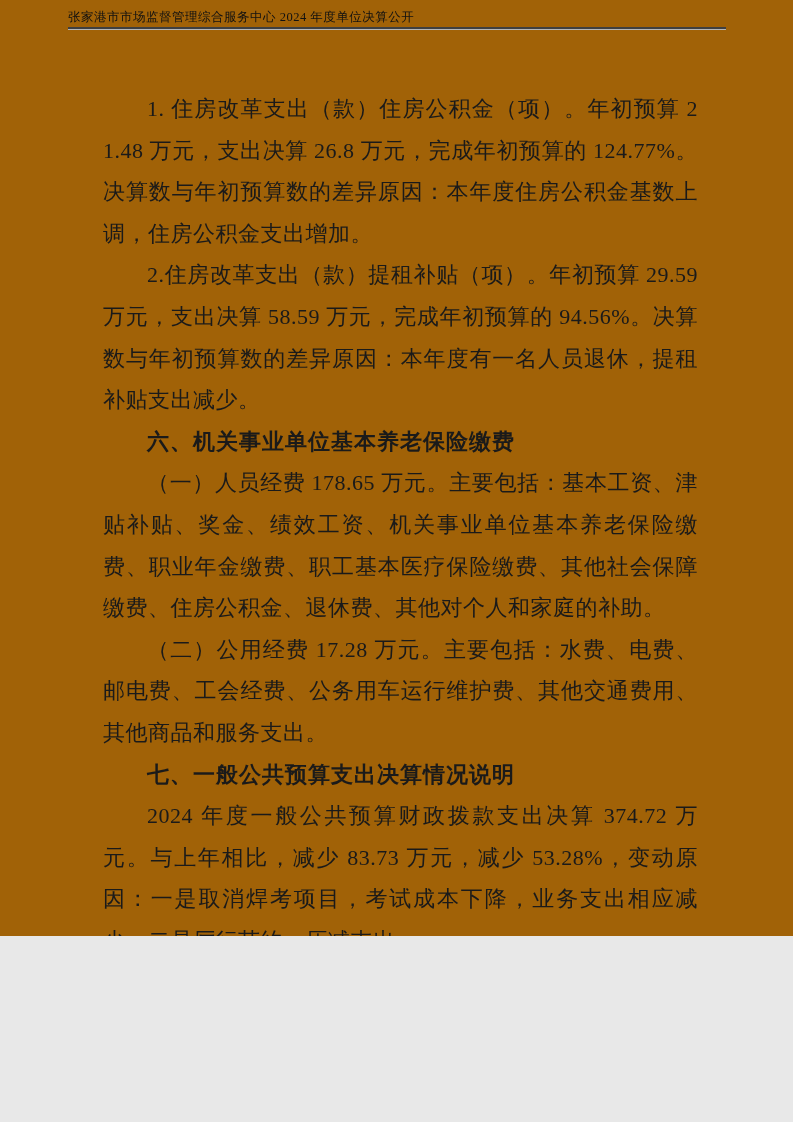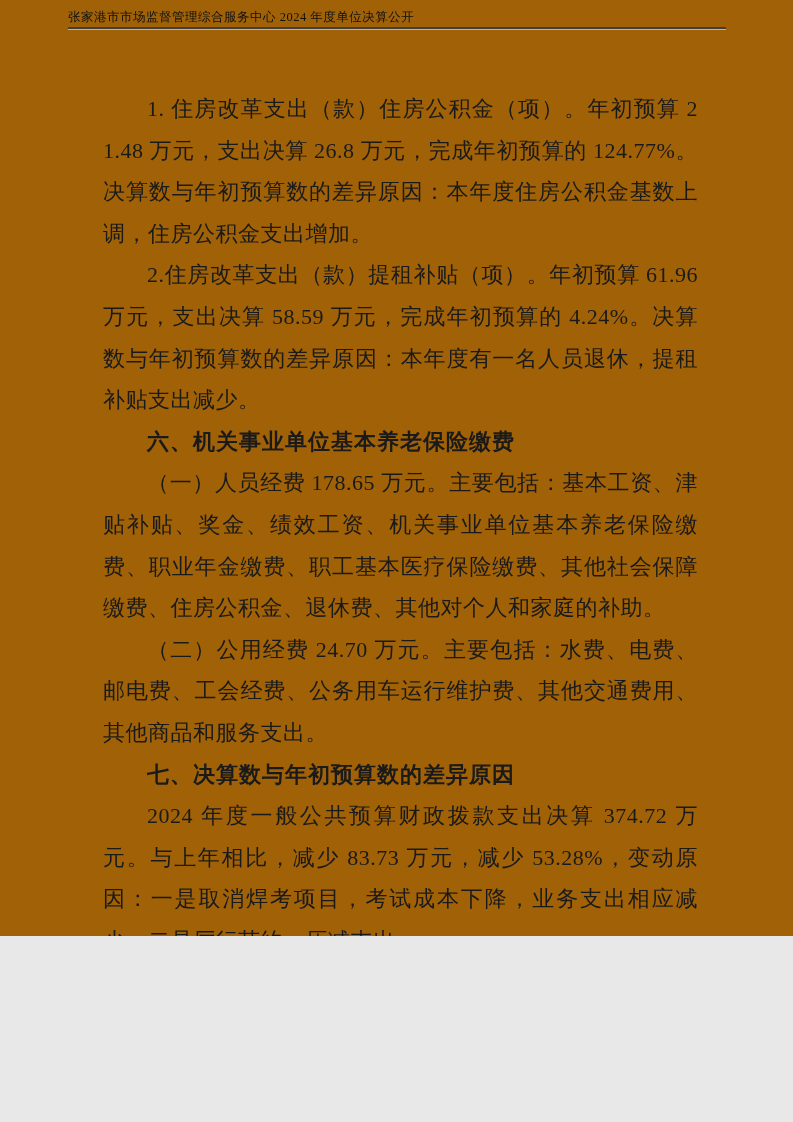--- a/index.html
+++ b/index.html
@@ -73,23 +73,23 @@
 <body>
 
 <div class="page">
 
   <div class="doc-header">张家港市市场监督管理综合服务中心 2024 年度单位决算公开</div>
 
   <div class="header-rule"></div>
 
   <main class="doc-body">
     <p>1. 住房改革支出（款）住房公积金（项）。年初预算 21.48 万元，支出决算 26.8 万元，完成年初预算的 124.77%。决算数与年初预算数的差异原因：本年度住房公积金基数上调，住房公积金支出增加。</p>
-    <p>2.住房改革支出（款）提租补贴（项）。年初预算 61.96 万元，支出决算 58.59 万元，完成年初预算的 4.24%。决算数与年初预算数的差异原因：本年度有一名人员退休，提租补贴支出减少。</p>
+    <p>2.住房改革支出（款）提租补贴（项）。年初预算 29.59 万元，支出决算 58.59 万元，完成年初预算的 94.56%。决算数与年初预算数的差异原因：本年度有一名人员退休，提租补贴支出减少。</p>
     <p class="section-heading">六、机关事业单位基本养老保险缴费</p>
     <p>（一）人员经费 178.65 万元。主要包括：基本工资、津贴补贴、奖金、绩效工资、机关事业单位基本养老保险缴费、职业年金缴费、职工基本医疗保险缴费、其他社会保障缴费、住房公积金、退休费、其他对个人和家庭的补助。</p>
-    <p>（二）公用经费 24.70 万元。主要包括：水费、电费、邮电费、工会经费、公务用车运行维护费、其他交通费用、其他商品和服务支出。</p>
-    <p class="section-heading">七、决算数与年初预算数的差异原因</p>
+    <p>（二）公用经费 17.28 万元。主要包括：水费、电费、邮电费、工会经费、公务用车运行维护费、其他交通费用、其他商品和服务支出。</p>
+    <p class="section-heading">七、一般公共预算支出决算情况说明</p>
     <p>2024 年度一般公共预算财政拨款支出决算 374.72 万元。与上年相比，减少 83.73 万元，减少 53.28%，变动原因：一是取消焊考项目，考试成本下降，业务支出相应减少；二是厉行节约、压减支出。</p>
   </main>
 
   <div class="doc-footer">- 27 -</div>
 
 </div>
 
 </body></html>

